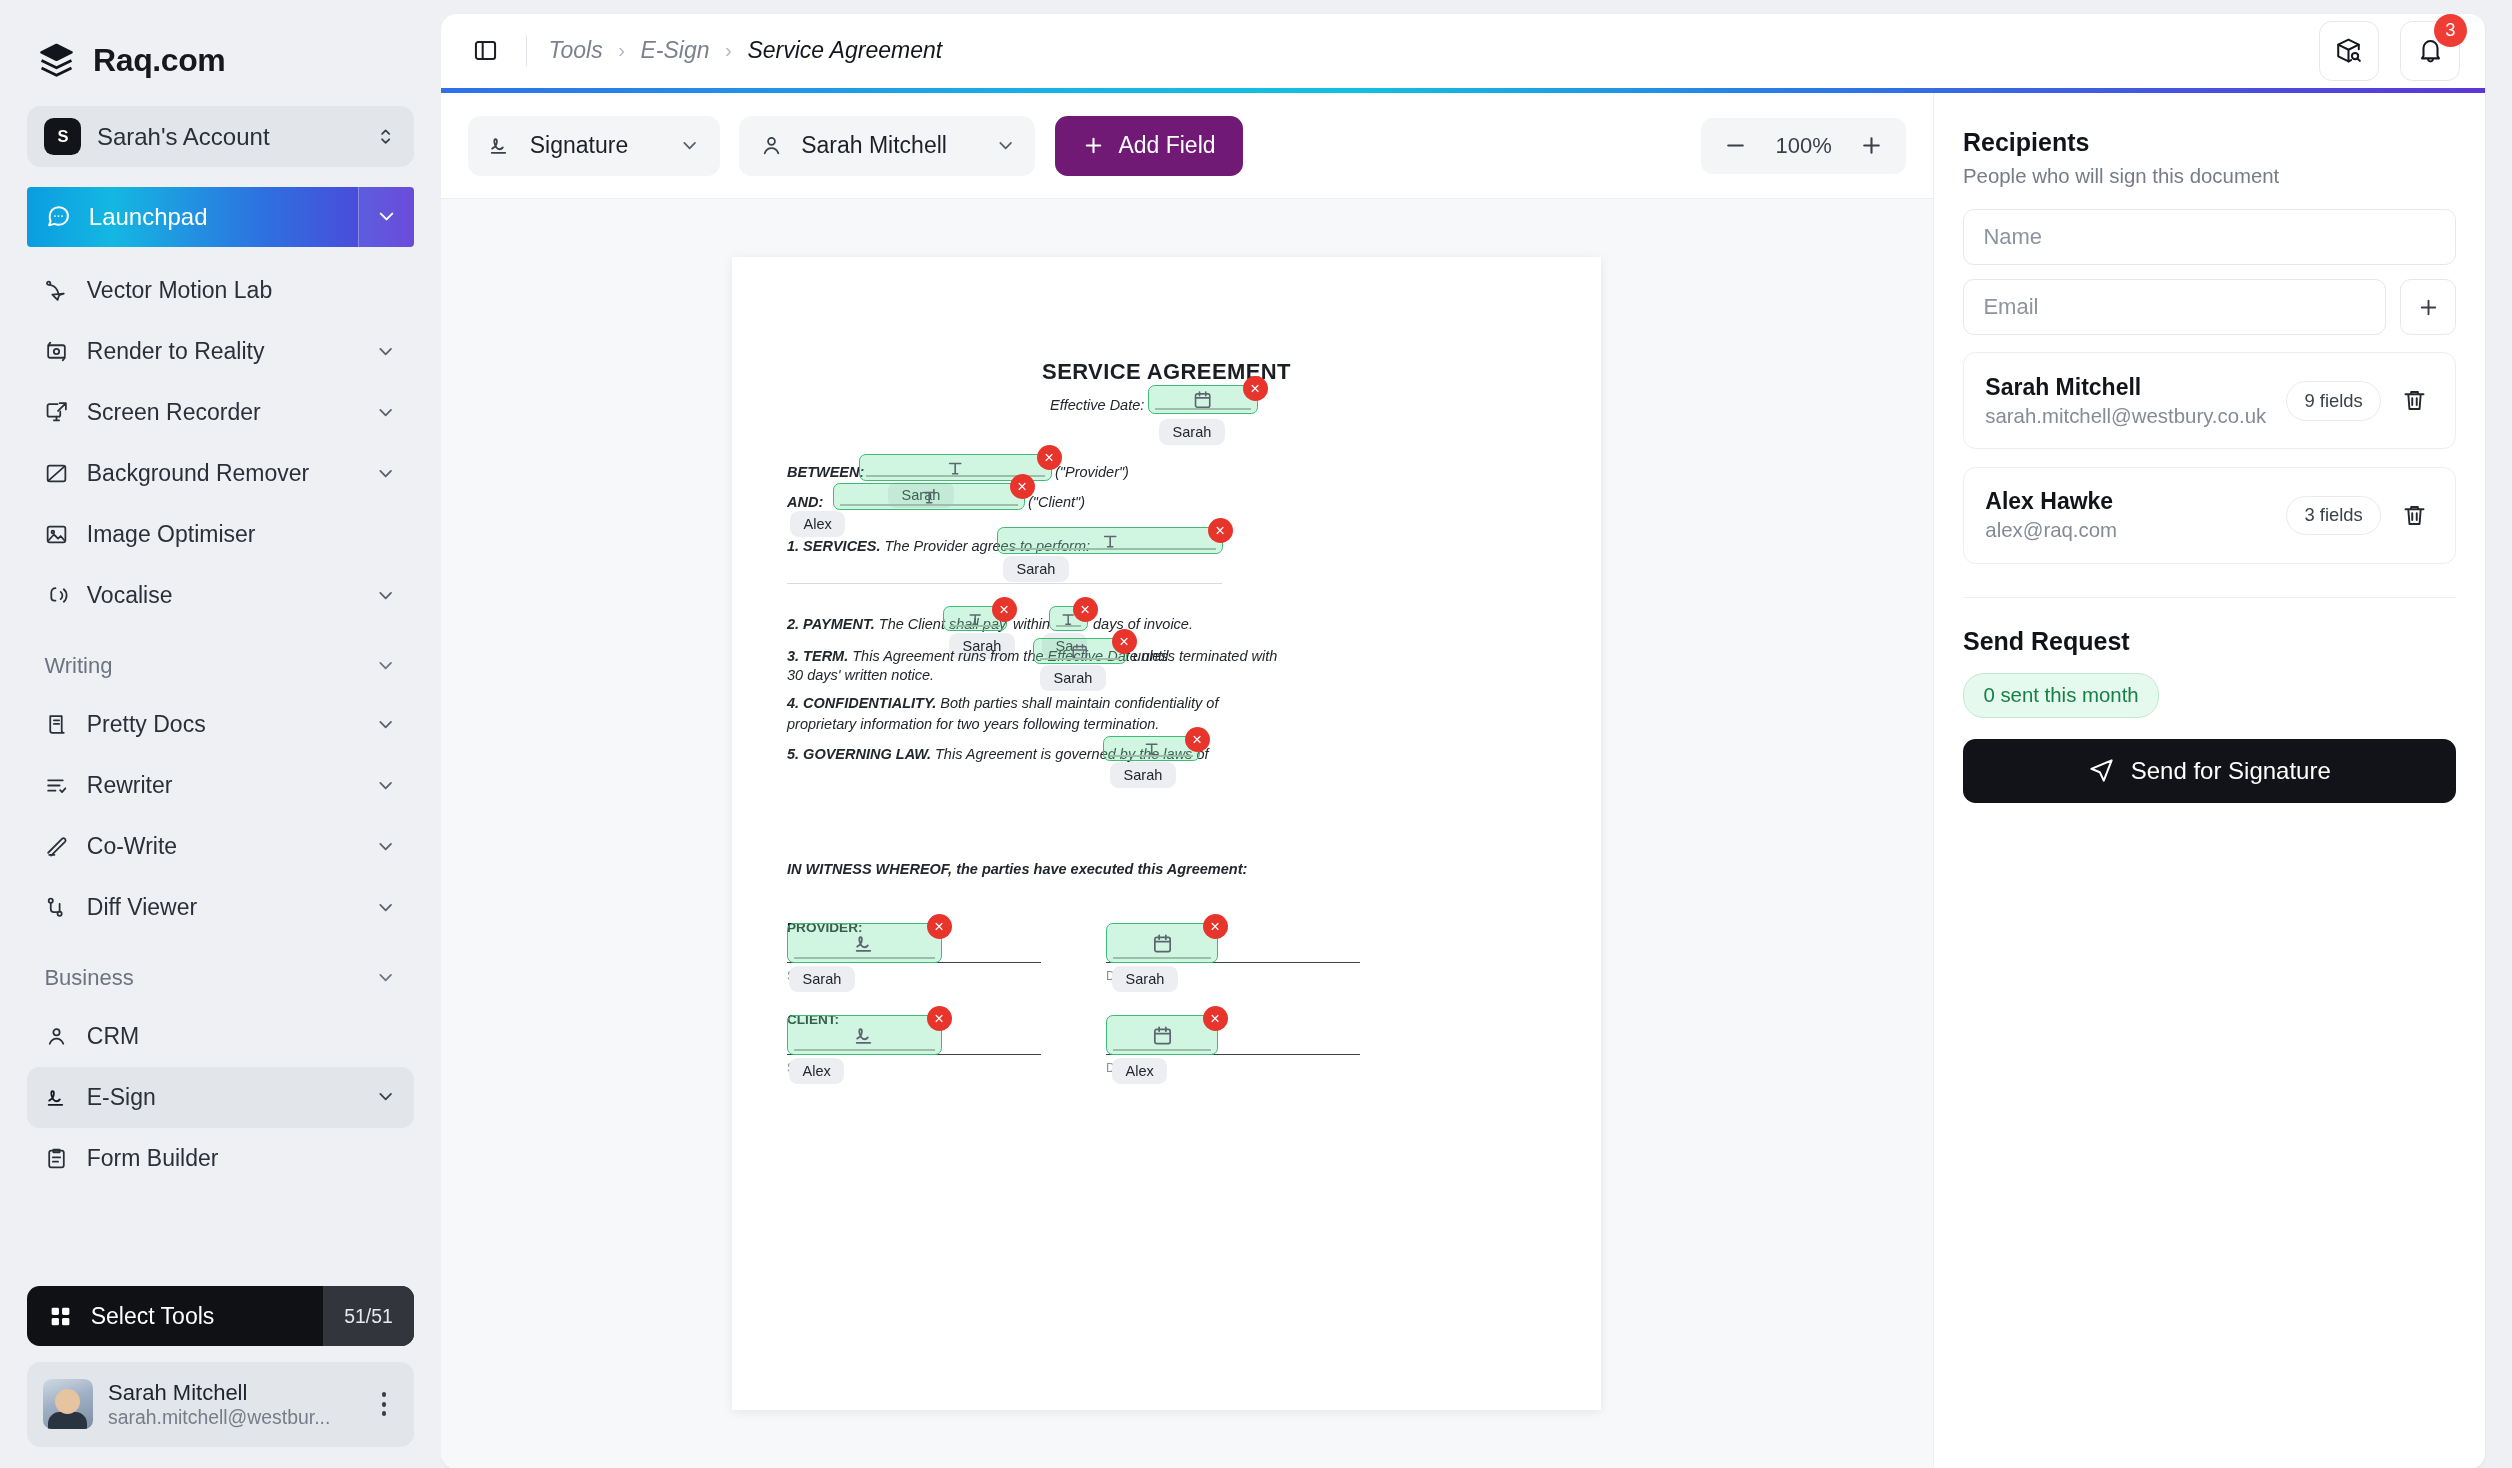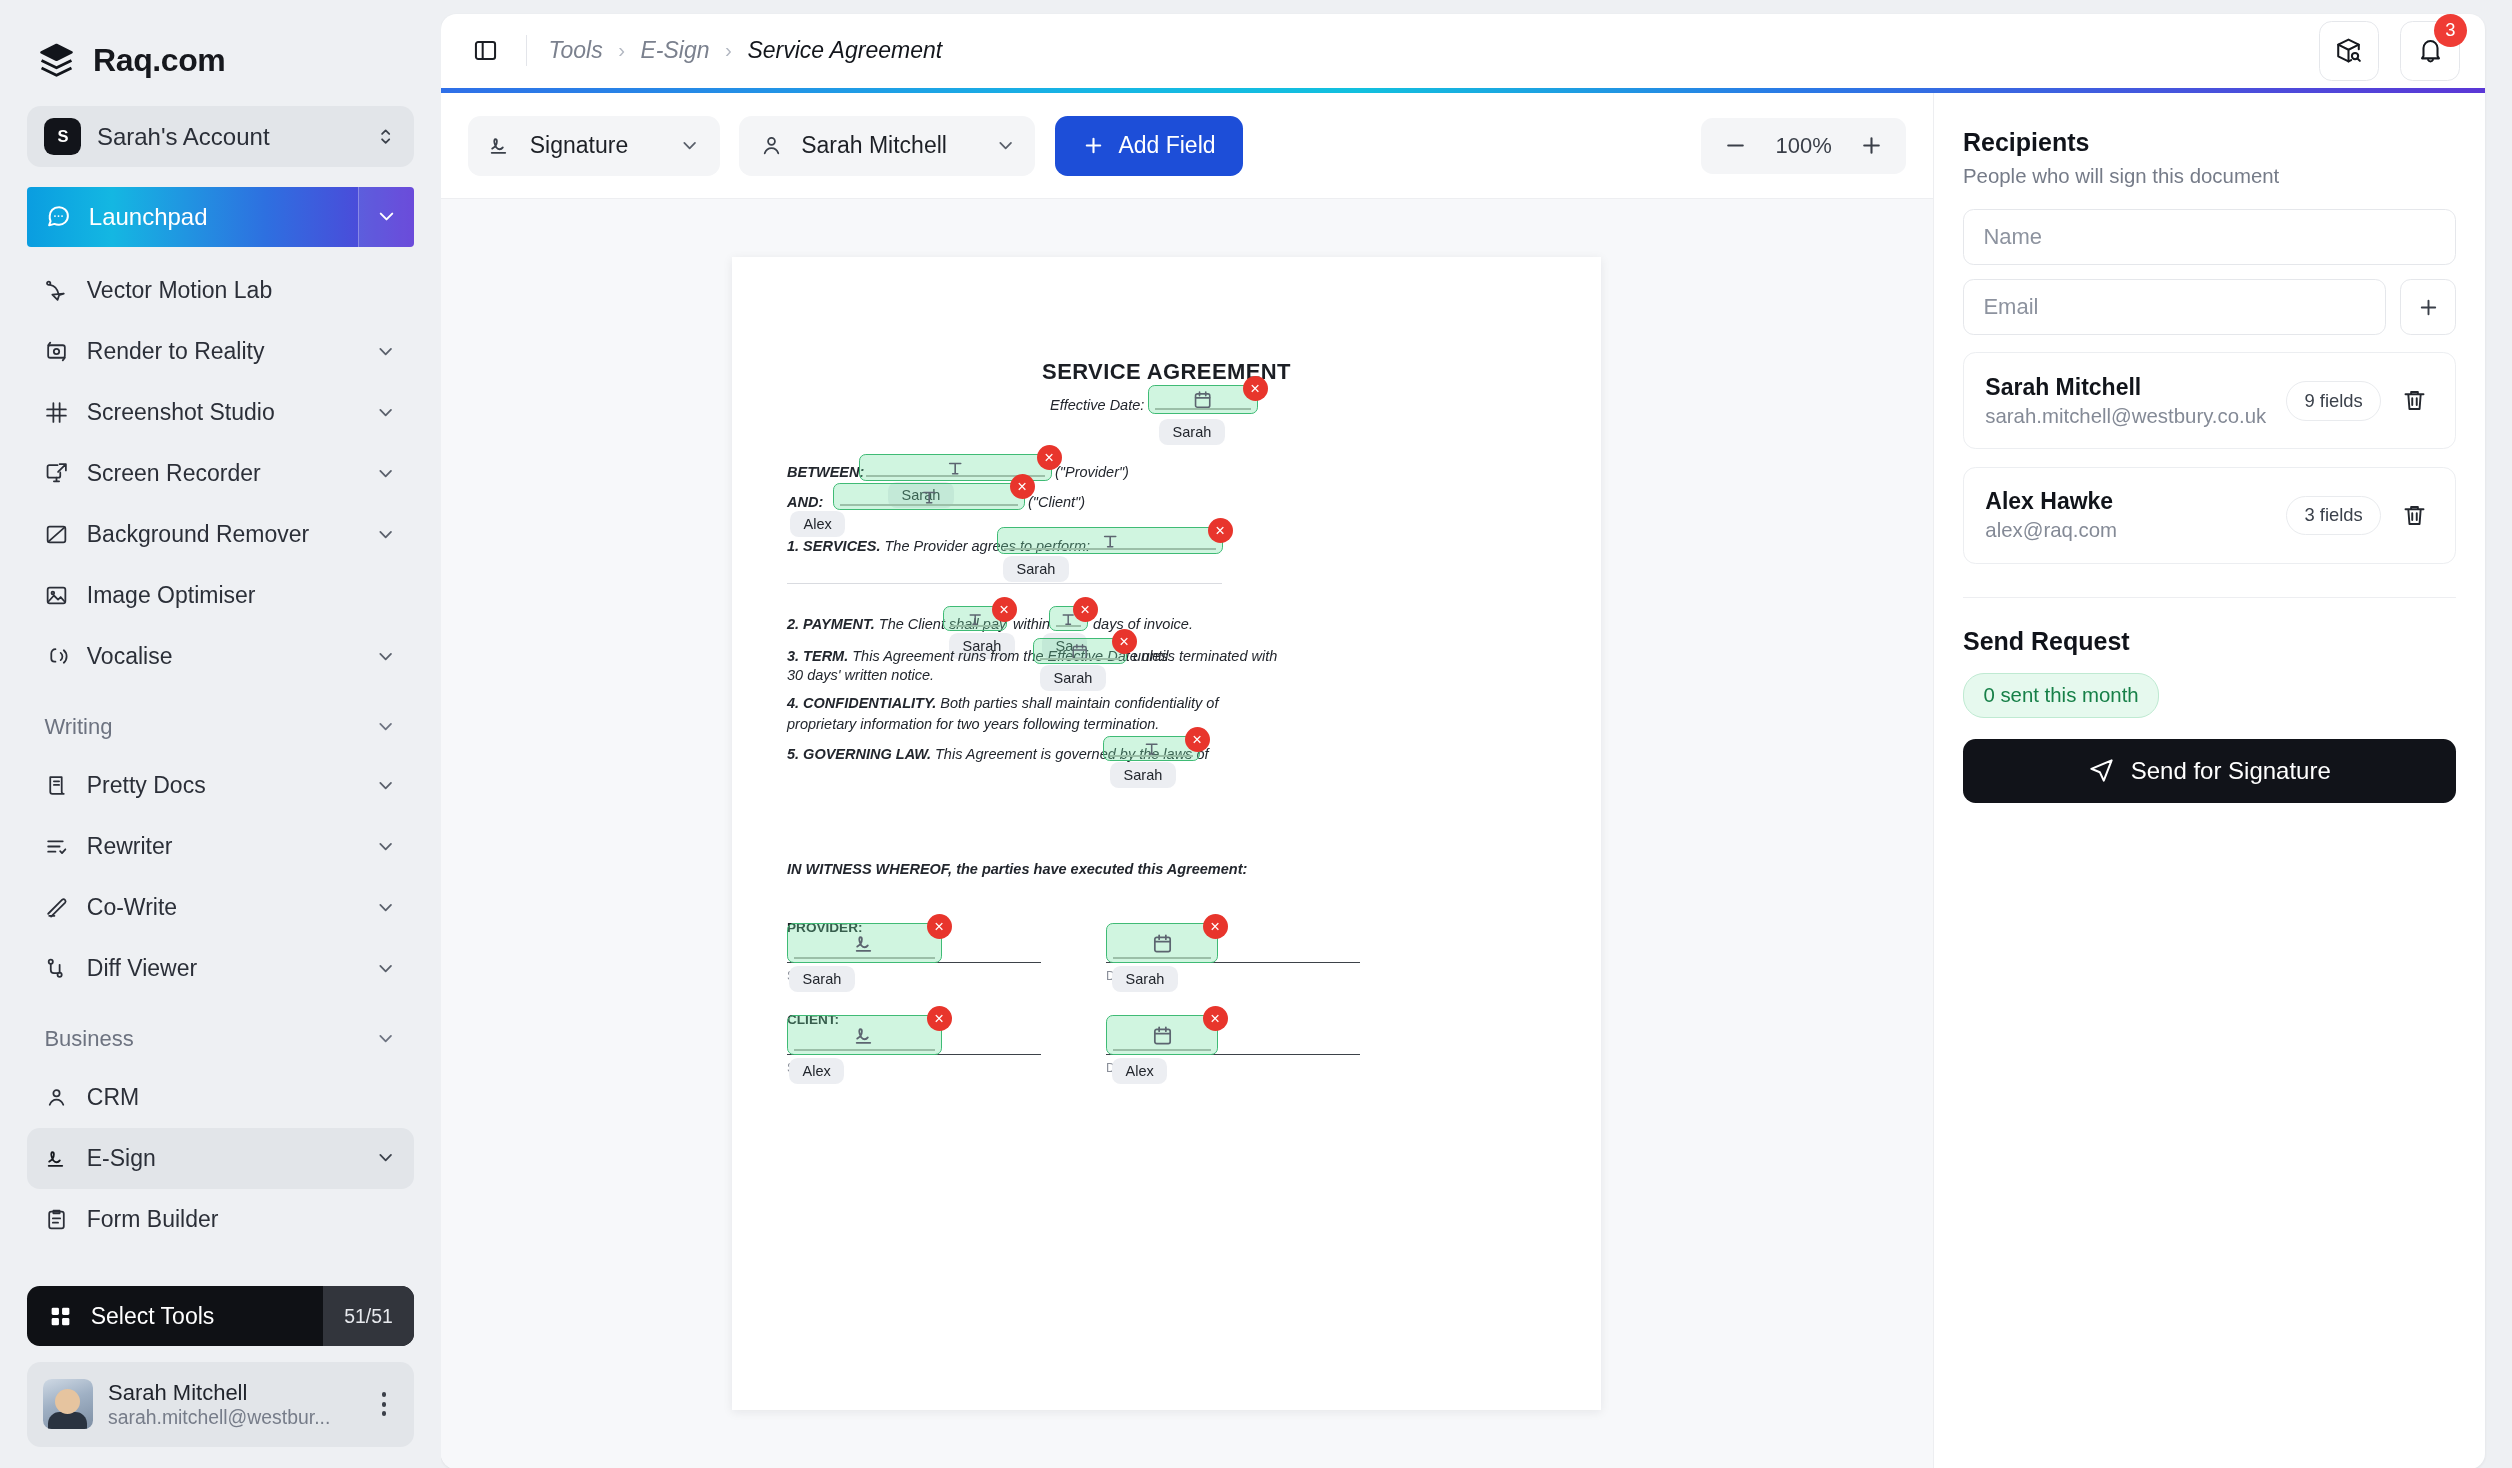--- a/index.html
+++ b/index.html
@@ -123,21 +123,21 @@
 
   .workspace { flex: 1; display: flex; min-height: 0; }
   .editor { flex: 1; display: flex; flex-direction: column; min-width: 0; }
   .toolbar { height: 105px; display: flex; align-items: center; padding: 0 27px; gap: 19.4px; }
   .tool-select {
     height: 60px; background: #f4f5f7; border-radius: 12.6px; display: flex; align-items: center;
     gap: 17.4px; padding: 0 19.4px; font-size: 23px; color: #1d2026; min-width: 252px;
   }
   .tool-select .label { flex: 1; }
   .add-field {
-    height: 60px; background: #1d4ed8; color: #fff; border-radius: 12.6px;
+    height: 60px; background: #701a75; color: #fff; border-radius: 12.6px;
     display: flex; align-items: center; gap: 13.6px; padding: 0 27px; font-size: 23px; font-weight: 500;
   }
   .toolbar-spacer { flex: 1; }
   .zoom-ctl {
     height: 56px; background: #f4f5f7; border-radius: 11.6px; display: flex; align-items: center;
     gap: 7.8px; padding: 0 11.6px;
   }
   .zoom-btn { width: 45px; height: 45px; display: flex; align-items: center; justify-content: center; }
   .zoom-val { font-size: 22px; color: #3a3f49; min-width: 76px; text-align: center; }
 
@@ -286,33 +286,20 @@
           </svg>
         </span>
         <span class="label">Render to Reality</span>
         <span>
           <svg width="21.3" height="21.3" viewBox="0 0 24 24" fill="none" stroke="#5a606b" stroke-width="2" stroke-linecap="round" stroke-linejoin="round">
               <path d="M6 9l6 6 6-6"></path>
             </svg>
         </span>
       </div>
 
-      <div class="nav-item">
-        <span>
-          <svg width="25" height="25" viewBox="0 0 24 24" fill="none" stroke="#2b2f38" stroke-width="1.7" stroke-linecap="round">
-            <path d="M9 3v18M15 3v18M3 9h18M3 15h18"></path>
-          </svg>
-        </span>
-        <span class="label">Screenshot Studio</span>
-        <span>
-          <svg width="21.3" height="21.3" viewBox="0 0 24 24" fill="none" stroke="#5a606b" stroke-width="2" stroke-linecap="round" stroke-linejoin="round">
-              <path d="M6 9l6 6 6-6"></path>
-            </svg>
-        </span>
-      </div>
 
       <div class="nav-item">
         <span>
           <svg width="25" height="25" viewBox="0 0 24 24" fill="none" stroke="#2b2f38" stroke-width="1.7" stroke-linecap="round" stroke-linejoin="round">
             <path d="M13 4H5a1.6 1.6 0 0 0-1.6 1.6v8.8A1.6 1.6 0 0 0 5 16h9a1.6 1.6 0 0 0 1.6-1.6V11"></path>
             <path d="M9.5 19.5h5M12 16v3.5"></path>
               <path d="M15 3h6v6M21 3l-7.5 7.5"></path>
           </svg>
         </span>
         <span class="label">Screen Recorder</span>

